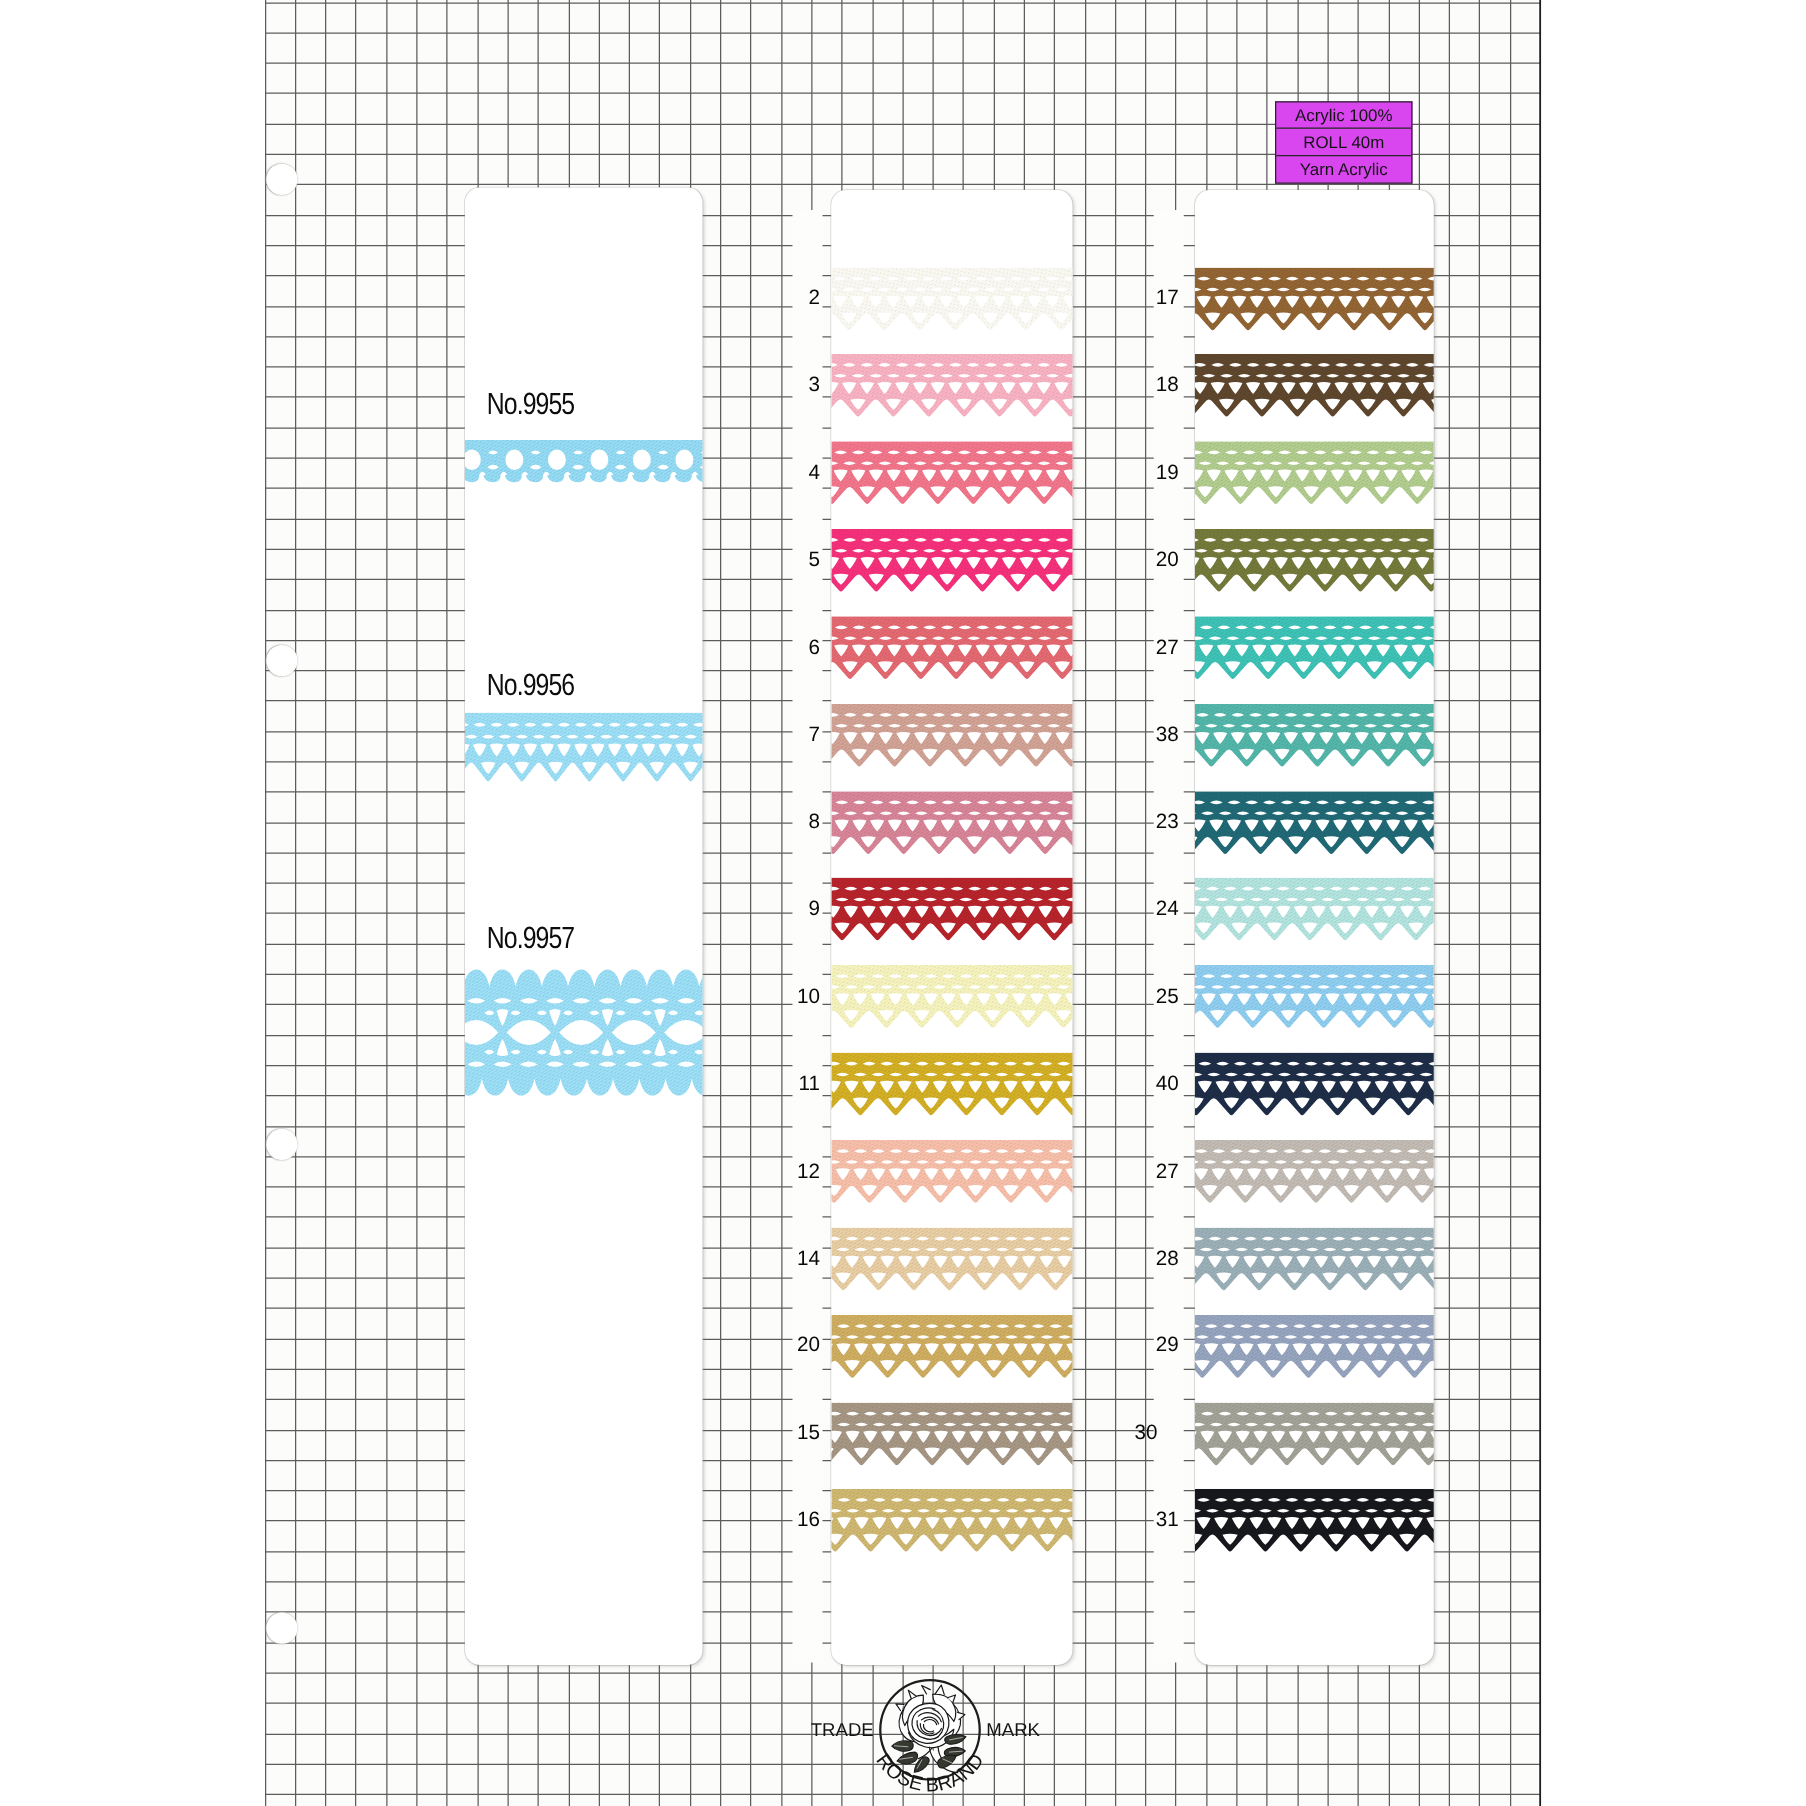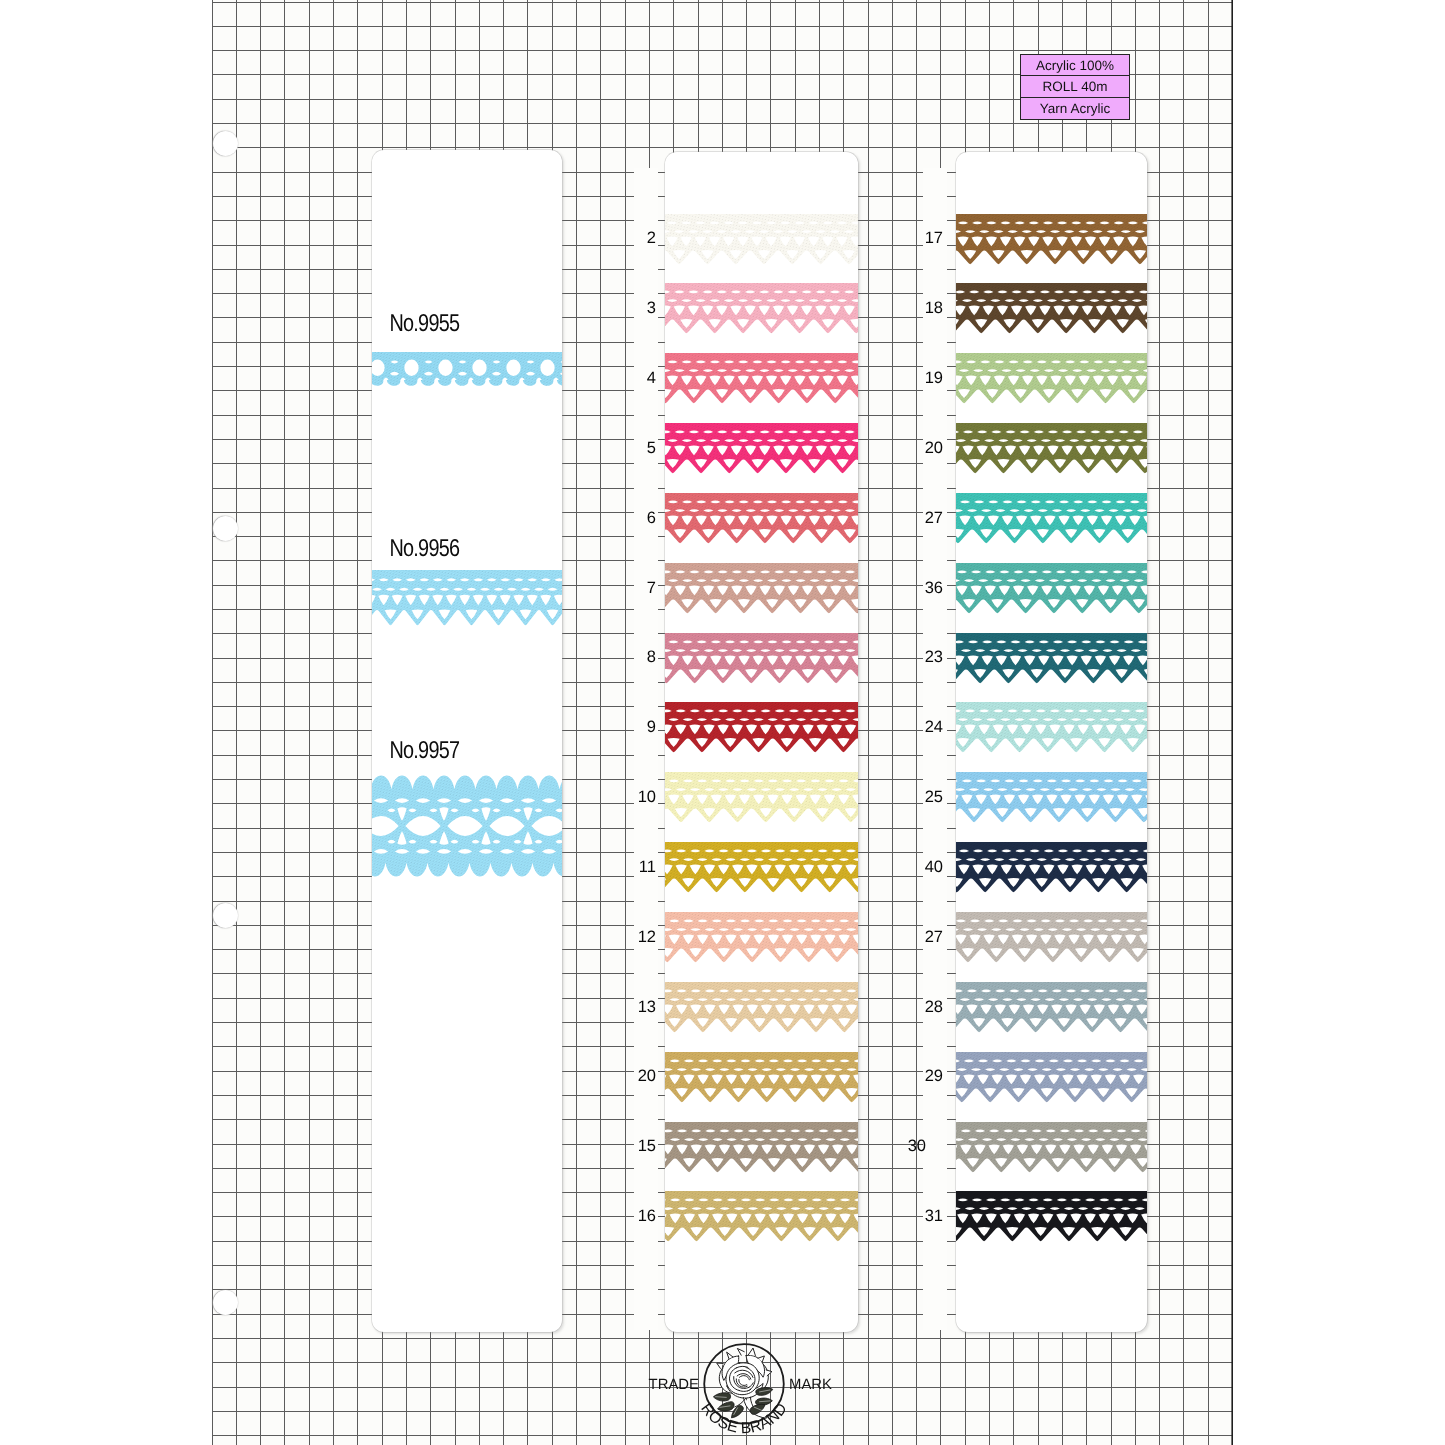--- a/index.html
+++ b/index.html
@@ -10,22 +10,22 @@
   #root{position:relative;width:1445px;height:1445px;background:#ffffff;overflow:hidden;}
   .grid{position:absolute;left:212px;top:0;width:1021px;height:1445px;
         background:#fcfcfa;overflow:hidden;}
   .card{position:absolute;background:#ffffff;border-radius:12px;
         box-shadow:0 0 0 0.7px rgba(150,150,150,.35),1.5px 1.5px 2.5px rgba(120,120,120,.22);}
   .samp{position:absolute;overflow:hidden;line-height:0;}
   .rowno{position:absolute;font-size:16.5px;color:#090909;font-weight:500;text-align:right;
          line-height:1;white-space:nowrap;}
   .nolabel{position:absolute;font-size:24.5px;color:#0d0d0d;line-height:1;letter-spacing:-0.9px;transform:scaleX(0.81);transform-origin:left top;
            white-space:nowrap;background:#fff;padding:1px 3px;}
-  .specbox{position:absolute;border:1.4px solid #262626;background:#f0abfc;
-           box-sizing:border-box;}
+  .specbox{position:absolute;border:1.4px solid #262626;background:#d946ef;
+           box-sizing:border-box;margin-top:27px;}
   .specrow{border-bottom:1.3px solid #262626;text-align:center;color:#131313;
            font-size:13.5px;line-height:21px;height:21.3px;box-sizing:border-box;}
   .specrow.last{border-bottom:none;}
   .hole{position:absolute;background:#ffffff;border-radius:50%;
         box-shadow:-0.6px 0 1.4px rgba(150,150,150,.95),0 0 1px rgba(190,190,190,.8);}
   .tmwrap{position:absolute;}
 </style>
 </head>
 <body>
 
@@ -271,21 +271,21 @@
 <div class="samp" style="left:665.0px;top:981.8px;width:193.0px;height:51.0px"><svg width="221.3" height="51.0" viewBox="0 0 221.3 51.0">
         <defs>
           <pattern id="p332376" width="3.0" height="3.0" patternUnits="userSpaceOnUse" patternTransform="rotate(12)">
             <rect width="3.0" height="3.0" fill="#dcc39b"></rect>
             <path d="M-1 2 L2 -1 M0.5 3.5 L3.5 0.5" stroke="#fde0b2" stroke-width="1.05" opacity=".62" stroke-linecap="round"></path>
             <path d="M-1 1 L1 3 M2 -1 L4 1" stroke="#ac9879" stroke-width="0.75" opacity=".45" stroke-linecap="round"></path>
           </pattern>
         </defs>
         <path fill-rule="evenodd" fill="url(#p332376)" d="M0 0 H221.30 V35.19L280.77 37.84 Q278.40 35.19 276.03 37.84L265.71 49.37 Q264.25 51.00 262.79 49.37L252.47 37.84 Q250.10 35.19 247.73 37.84L237.41 49.37 Q235.95 51.00 234.49 49.37L224.17 37.84 Q221.80 35.19 219.43 37.84L209.11 49.37 Q207.65 51.00 206.19 49.37L195.87 37.84 Q193.50 35.19 191.13 37.84L180.81 49.37 Q179.35 51.00 177.89 49.37L167.57 37.84 Q165.20 35.19 162.83 37.84L152.51 49.37 Q151.05 51.00 149.59 49.37L139.27 37.84 Q136.90 35.19 134.53 37.84L124.21 49.37 Q122.75 51.00 121.29 49.37L110.97 37.84 Q108.60 35.19 106.23 37.84L95.91 49.37 Q94.45 51.00 92.99 49.37L82.67 37.84 Q80.30 35.19 77.93 37.84L67.61 49.37 Q66.15 51.00 64.69 49.37L54.37 37.84 Q52.00 35.19 49.63 37.84L39.31 49.37 Q37.85 51.00 36.39 49.37L26.07 37.84 Q23.70 35.19 21.33 37.84L11.01 49.37 Q9.55 51.00 8.09 49.37L-2.23 37.84 Q-4.60 35.19 -6.97 37.84L-17.29 49.37 Q-18.75 51.00 -20.21 49.37L0 35.19 ZM-30.92 8.92Q-25.83 6.07 -20.73 8.92Q-25.83 11.78 -30.92 8.92ZM-16.77 8.92Q-11.68 6.07 -6.58 8.92Q-11.68 11.78 -16.77 8.92ZM-2.62 8.92Q2.47 6.07 7.57 8.92Q2.47 11.78 -2.62 8.92ZM11.53 8.92Q16.62 6.07 21.72 8.92Q16.62 11.78 11.53 8.92ZM25.68 8.92Q30.77 6.07 35.87 8.92Q30.77 11.78 25.68 8.92ZM39.83 8.92Q44.92 6.07 50.02 8.92Q44.92 11.78 39.83 8.92ZM53.98 8.92Q59.07 6.07 64.17 8.92Q59.07 11.78 53.98 8.92ZM68.13 8.92Q73.22 6.07 78.32 8.92Q73.22 11.78 68.13 8.92ZM82.28 8.92Q87.38 6.07 92.47 8.92Q87.38 11.78 82.28 8.92ZM96.43 8.92Q101.53 6.07 106.62 8.92Q101.53 11.78 96.43 8.92ZM110.58 8.92Q115.68 6.07 120.77 8.92Q115.68 11.78 110.58 8.92ZM124.73 8.92Q129.83 6.07 134.92 8.92Q129.83 11.78 124.73 8.92ZM138.88 8.92Q143.98 6.07 149.07 8.92Q143.98 11.78 138.88 8.92ZM153.03 8.92Q158.13 6.07 163.22 8.92Q158.13 11.78 153.03 8.92ZM167.18 8.92Q172.28 6.07 177.37 8.92Q172.28 11.78 167.18 8.92ZM181.33 8.92Q186.43 6.07 191.52 8.92Q186.43 11.78 181.33 8.92ZM195.48 8.92Q200.58 6.07 205.67 8.92Q200.58 11.78 195.48 8.92ZM209.63 8.92Q214.73 6.07 219.82 8.92Q214.73 11.78 209.63 8.92ZM223.78 8.92Q228.88 6.07 233.97 8.92Q228.88 11.78 223.78 8.92ZM-23.84 17.59Q-18.75 14.84 -13.66 17.59Q-18.75 20.35 -23.84 17.59ZM-9.69 17.59Q-4.60 14.84 0.49 17.59Q-4.60 20.35 -9.69 17.59ZM4.46 17.59Q9.55 14.84 14.64 17.59Q9.55 20.35 4.46 17.59ZM18.61 17.59Q23.70 14.84 28.79 17.59Q23.70 20.35 18.61 17.59ZM32.76 17.59Q37.85 14.84 42.94 17.59Q37.85 20.35 32.76 17.59ZM46.91 17.59Q52.00 14.84 57.09 17.59Q52.00 20.35 46.91 17.59ZM61.06 17.59Q66.15 14.84 71.24 17.59Q66.15 20.35 61.06 17.59ZM75.21 17.59Q80.30 14.84 85.39 17.59Q80.30 20.35 75.21 17.59ZM89.36 17.59Q94.45 14.84 99.54 17.59Q94.45 20.35 89.36 17.59ZM103.51 17.59Q108.60 14.84 113.69 17.59Q108.60 20.35 103.51 17.59ZM117.66 17.59Q122.75 14.84 127.84 17.59Q122.75 20.35 117.66 17.59ZM131.81 17.59Q136.90 14.84 141.99 17.59Q136.90 20.35 131.81 17.59ZM145.96 17.59Q151.05 14.84 156.14 17.59Q151.05 20.35 145.96 17.59ZM160.11 17.59Q165.20 14.84 170.29 17.59Q165.20 20.35 160.11 17.59ZM174.26 17.59Q179.35 14.84 184.44 17.59Q179.35 20.35 174.26 17.59ZM188.41 17.59Q193.50 14.84 198.59 17.59Q193.50 20.35 188.41 17.59ZM202.56 17.59Q207.65 14.84 212.74 17.59Q207.65 20.35 202.56 17.59ZM216.71 17.59Q221.80 14.84 226.89 17.59Q221.80 20.35 216.71 17.59ZM-31.49 23.46Q-25.83 21.73 -20.17 23.46Q-22.88 29.36 -25.83 32.13Q-28.77 29.36 -31.49 23.46ZM-17.34 23.46Q-11.68 21.73 -6.02 23.46Q-8.73 29.36 -11.68 32.13Q-14.62 29.36 -17.34 23.46ZM-3.19 23.46Q2.47 21.73 8.13 23.46Q5.42 29.36 2.47 32.13Q-0.47 29.36 -3.19 23.46ZM10.96 23.46Q16.62 21.73 22.28 23.46Q19.57 29.36 16.62 32.13Q13.68 29.36 10.96 23.46ZM25.11 23.46Q30.77 21.73 36.43 23.46Q33.72 29.36 30.77 32.13Q27.83 29.36 25.11 23.46ZM39.26 23.46Q44.92 21.73 50.58 23.46Q47.87 29.36 44.92 32.13Q41.98 29.36 39.26 23.46ZM53.41 23.46Q59.07 21.73 64.73 23.46Q62.02 29.36 59.07 32.13Q56.13 29.36 53.41 23.46ZM67.56 23.46Q73.22 21.73 78.88 23.46Q76.17 29.36 73.22 32.13Q70.28 29.36 67.56 23.46ZM81.72 23.46Q87.38 21.73 93.03 23.46Q90.32 29.36 87.38 32.13Q84.43 29.36 81.72 23.46ZM95.87 23.46Q101.53 21.73 107.19 23.46Q104.47 29.36 101.53 32.13Q98.58 29.36 95.87 23.46ZM110.02 23.46Q115.68 21.73 121.34 23.46Q118.62 29.36 115.68 32.13Q112.73 29.36 110.02 23.46ZM124.17 23.46Q129.83 21.73 135.49 23.46Q132.77 29.36 129.83 32.13Q126.88 29.36 124.17 23.46ZM138.32 23.46Q143.98 21.73 149.64 23.46Q146.92 29.36 143.98 32.13Q141.03 29.36 138.32 23.46ZM152.47 23.46Q158.13 21.73 163.79 23.46Q161.07 29.36 158.13 32.13Q155.18 29.36 152.47 23.46ZM166.62 23.46Q172.28 21.73 177.94 23.46Q175.22 29.36 172.28 32.13Q169.33 29.36 166.62 23.46ZM180.77 23.46Q186.43 21.73 192.09 23.46Q189.37 29.36 186.43 32.13Q183.48 29.36 180.77 23.46ZM194.92 23.46Q200.58 21.73 206.24 23.46Q203.52 29.36 200.58 32.13Q197.63 29.36 194.92 23.46ZM209.07 23.46Q214.73 21.73 220.39 23.46Q217.67 29.36 214.73 32.13Q211.78 29.36 209.07 23.46ZM223.22 23.46Q228.88 21.73 234.54 23.46Q231.82 29.36 228.88 32.13Q225.93 29.36 223.22 23.46ZM-53.13 36.72Q-47.05 35.09 -40.97 36.72Q-43.89 42.27 -47.05 44.88Q-50.21 42.27 -53.13 36.72ZM-24.83 36.72Q-18.75 35.09 -12.67 36.72Q-15.59 42.27 -18.75 44.88Q-21.91 42.27 -24.83 36.72ZM3.47 36.72Q9.55 35.09 15.63 36.72Q12.71 42.27 9.55 44.88Q6.39 42.27 3.47 36.72ZM31.77 36.72Q37.85 35.09 43.93 36.72Q41.01 42.27 37.85 44.88Q34.69 42.27 31.77 36.72ZM60.07 36.72Q66.15 35.09 72.23 36.72Q69.31 42.27 66.15 44.88Q62.99 42.27 60.07 36.72ZM88.37 36.72Q94.45 35.09 100.53 36.72Q97.61 42.27 94.45 44.88Q91.29 42.27 88.37 36.72ZM116.67 36.72Q122.75 35.09 128.83 36.72Q125.91 42.27 122.75 44.88Q119.59 42.27 116.67 36.72ZM144.97 36.72Q151.05 35.09 157.13 36.72Q154.21 42.27 151.05 44.88Q147.89 42.27 144.97 36.72ZM173.27 36.72Q179.35 35.09 185.43 36.72Q182.51 42.27 179.35 44.88Q176.19 42.27 173.27 36.72ZM201.57 36.72Q207.65 35.09 213.73 36.72Q210.81 42.27 207.65 44.88Q204.49 42.27 201.57 36.72ZM229.87 36.72Q235.95 35.09 242.03 36.72Q239.11 42.27 235.95 44.88Q232.79 42.27 229.87 36.72Z"></path>
       </svg></div>
-<div class="rowno" style="left:634.0px;top:998.5px;width:22px">13</div>
+<div class="rowno" style="left:634.0px;top:998.5px;width:22px">14</div>
 <div class="samp" style="left:665.0px;top:1051.7px;width:193.0px;height:51.0px"><svg width="221.3" height="51.0" viewBox="0 0 221.3 51.0">
         <defs>
           <pattern id="p36740" width="3.0" height="3.0" patternUnits="userSpaceOnUse" patternTransform="rotate(12)">
             <rect width="3.0" height="3.0" fill="#c4a45b"></rect>
             <path d="M-1 2 L2 -1 M0.5 3.5 L3.5 0.5" stroke="#e1bd69" stroke-width="1.05" opacity=".62" stroke-linecap="round"></path>
             <path d="M-1 1 L1 3 M2 -1 L4 1" stroke="#998047" stroke-width="0.75" opacity=".45" stroke-linecap="round"></path>
           </pattern>
         </defs>
         <path fill-rule="evenodd" fill="url(#p36740)" d="M0 0 H221.30 V35.19L288.07 37.84 Q285.70 35.19 283.33 37.84L273.01 49.37 Q271.55 51.00 270.09 49.37L259.77 37.84 Q257.40 35.19 255.03 37.84L244.71 49.37 Q243.25 51.00 241.79 49.37L231.47 37.84 Q229.10 35.19 226.73 37.84L216.41 49.37 Q214.95 51.00 213.49 49.37L203.17 37.84 Q200.80 35.19 198.43 37.84L188.11 49.37 Q186.65 51.00 185.19 49.37L174.87 37.84 Q172.50 35.19 170.13 37.84L159.81 49.37 Q158.35 51.00 156.89 49.37L146.57 37.84 Q144.20 35.19 141.83 37.84L131.51 49.37 Q130.05 51.00 128.59 49.37L118.27 37.84 Q115.90 35.19 113.53 37.84L103.21 49.37 Q101.75 51.00 100.29 49.37L89.97 37.84 Q87.60 35.19 85.23 37.84L74.91 49.37 Q73.45 51.00 71.99 49.37L61.67 37.84 Q59.30 35.19 56.93 37.84L46.61 49.37 Q45.15 51.00 43.69 49.37L33.37 37.84 Q31.00 35.19 28.63 37.84L18.31 49.37 Q16.85 51.00 15.39 49.37L5.07 37.84 Q2.70 35.19 0.33 37.84L-9.99 49.37 Q-11.45 51.00 -12.91 49.37L-23.23 37.84 Q-25.60 35.19 -27.97 37.84L-38.29 49.37 Q-39.75 51.00 -41.21 49.37L0 35.19 ZM-23.62 8.92Q-18.53 6.07 -13.43 8.92Q-18.53 11.78 -23.62 8.92ZM-9.47 8.92Q-4.38 6.07 0.72 8.92Q-4.38 11.78 -9.47 8.92ZM4.68 8.92Q9.77 6.07 14.87 8.92Q9.77 11.78 4.68 8.92ZM18.83 8.92Q23.92 6.07 29.02 8.92Q23.92 11.78 18.83 8.92ZM32.98 8.92Q38.07 6.07 43.17 8.92Q38.07 11.78 32.98 8.92ZM47.13 8.92Q52.22 6.07 57.32 8.92Q52.22 11.78 47.13 8.92ZM61.28 8.92Q66.37 6.07 71.47 8.92Q66.37 11.78 61.28 8.92ZM75.43 8.92Q80.52 6.07 85.62 8.92Q80.52 11.78 75.43 8.92ZM89.58 8.92Q94.67 6.07 99.77 8.92Q94.67 11.78 89.58 8.92ZM103.73 8.92Q108.83 6.07 113.92 8.92Q108.83 11.78 103.73 8.92ZM117.88 8.92Q122.98 6.07 128.07 8.92Q122.98 11.78 117.88 8.92ZM132.03 8.92Q137.12 6.07 142.22 8.92Q137.12 11.78 132.03 8.92ZM146.18 8.92Q151.28 6.07 156.37 8.92Q151.28 11.78 146.18 8.92ZM160.33 8.92Q165.43 6.07 170.52 8.92Q165.43 11.78 160.33 8.92ZM174.48 8.92Q179.58 6.07 184.67 8.92Q179.58 11.78 174.48 8.92ZM188.63 8.92Q193.73 6.07 198.82 8.92Q193.73 11.78 188.63 8.92ZM202.78 8.92Q207.88 6.07 212.97 8.92Q207.88 11.78 202.78 8.92ZM216.93 8.92Q222.03 6.07 227.12 8.92Q222.03 11.78 216.93 8.92ZM-30.69 17.59Q-25.60 14.84 -20.51 17.59Q-25.60 20.35 -30.69 17.59ZM-16.54 17.59Q-11.45 14.84 -6.36 17.59Q-11.45 20.35 -16.54 17.59ZM-2.39 17.59Q2.70 14.84 7.79 17.59Q2.70 20.35 -2.39 17.59ZM11.76 17.59Q16.85 14.84 21.94 17.59Q16.85 20.35 11.76 17.59ZM25.91 17.59Q31.00 14.84 36.09 17.59Q31.00 20.35 25.91 17.59ZM40.06 17.59Q45.15 14.84 50.24 17.59Q45.15 20.35 40.06 17.59ZM54.21 17.59Q59.30 14.84 64.39 17.59Q59.30 20.35 54.21 17.59ZM68.36 17.59Q73.45 14.84 78.54 17.59Q73.45 20.35 68.36 17.59ZM82.51 17.59Q87.60 14.84 92.69 17.59Q87.60 20.35 82.51 17.59ZM96.66 17.59Q101.75 14.84 106.84 17.59Q101.75 20.35 96.66 17.59ZM110.81 17.59Q115.90 14.84 120.99 17.59Q115.90 20.35 110.81 17.59ZM124.96 17.59Q130.05 14.84 135.14 17.59Q130.05 20.35 124.96 17.59ZM139.11 17.59Q144.20 14.84 149.29 17.59Q144.20 20.35 139.11 17.59ZM153.26 17.59Q158.35 14.84 163.44 17.59Q158.35 20.35 153.26 17.59ZM167.41 17.59Q172.50 14.84 177.59 17.59Q172.50 20.35 167.41 17.59ZM181.56 17.59Q186.65 14.84 191.74 17.59Q186.65 20.35 181.56 17.59ZM195.71 17.59Q200.80 14.84 205.89 17.59Q200.80 20.35 195.71 17.59ZM209.86 17.59Q214.95 14.84 220.04 17.59Q214.95 20.35 209.86 17.59ZM224.01 17.59Q229.10 14.84 234.19 17.59Q229.10 20.35 224.01 17.59ZM-24.19 23.46Q-18.53 21.73 -12.87 23.46Q-15.58 29.36 -18.53 32.13Q-21.47 29.36 -24.19 23.46ZM-10.04 23.46Q-4.38 21.73 1.28 23.46Q-1.43 29.36 -4.38 32.13Q-7.32 29.36 -10.04 23.46ZM4.11 23.46Q9.77 21.73 15.43 23.46Q12.72 29.36 9.77 32.13Q6.83 29.36 4.11 23.46ZM18.26 23.46Q23.92 21.73 29.58 23.46Q26.87 29.36 23.92 32.13Q20.98 29.36 18.26 23.46ZM32.41 23.46Q38.07 21.73 43.73 23.46Q41.02 29.36 38.07 32.13Q35.13 29.36 32.41 23.46ZM46.56 23.46Q52.22 21.73 57.88 23.46Q55.17 29.36 52.22 32.13Q49.28 29.36 46.56 23.46ZM60.71 23.46Q66.37 21.73 72.03 23.46Q69.32 29.36 66.37 32.13Q63.43 29.36 60.71 23.46ZM74.86 23.46Q80.52 21.73 86.18 23.46Q83.47 29.36 80.52 32.13Q77.58 29.36 74.86 23.46ZM89.02 23.46Q94.67 21.73 100.33 23.46Q97.62 29.36 94.67 32.13Q91.73 29.36 89.02 23.46ZM103.17 23.46Q108.83 21.73 114.48 23.46Q111.77 29.36 108.83 32.13Q105.88 29.36 103.17 23.46ZM117.32 23.46Q122.98 21.73 128.64 23.46Q125.92 29.36 122.98 32.13Q120.03 29.36 117.32 23.46ZM131.47 23.46Q137.12 21.73 142.78 23.46Q140.07 29.36 137.12 32.13Q134.18 29.36 131.47 23.46ZM145.62 23.46Q151.28 21.73 156.94 23.46Q154.22 29.36 151.28 32.13Q148.33 29.36 145.62 23.46ZM159.77 23.46Q165.43 21.73 171.09 23.46Q168.37 29.36 165.43 32.13Q162.48 29.36 159.77 23.46ZM173.92 23.46Q179.58 21.73 185.24 23.46Q182.52 29.36 179.58 32.13Q176.63 29.36 173.92 23.46ZM188.07 23.46Q193.73 21.73 199.39 23.46Q196.67 29.36 193.73 32.13Q190.78 29.36 188.07 23.46ZM202.22 23.46Q207.88 21.73 213.54 23.46Q210.82 29.36 207.88 32.13Q204.93 29.36 202.22 23.46ZM216.37 23.46Q222.03 21.73 227.69 23.46Q224.97 29.36 222.03 32.13Q219.08 29.36 216.37 23.46ZM-45.83 36.72Q-39.75 35.09 -33.67 36.72Q-36.59 42.27 -39.75 44.88Q-42.91 42.27 -45.83 36.72ZM-17.53 36.72Q-11.45 35.09 -5.37 36.72Q-8.29 42.27 -11.45 44.88Q-14.61 42.27 -17.53 36.72ZM10.77 36.72Q16.85 35.09 22.93 36.72Q20.01 42.27 16.85 44.88Q13.69 42.27 10.77 36.72ZM39.07 36.72Q45.15 35.09 51.23 36.72Q48.31 42.27 45.15 44.88Q41.99 42.27 39.07 36.72ZM67.37 36.72Q73.45 35.09 79.53 36.72Q76.61 42.27 73.45 44.88Q70.29 42.27 67.37 36.72ZM95.67 36.72Q101.75 35.09 107.83 36.72Q104.91 42.27 101.75 44.88Q98.59 42.27 95.67 36.72ZM123.97 36.72Q130.05 35.09 136.13 36.72Q133.21 42.27 130.05 44.88Q126.89 42.27 123.97 36.72ZM152.27 36.72Q158.35 35.09 164.43 36.72Q161.51 42.27 158.35 44.88Q155.19 42.27 152.27 36.72ZM180.57 36.72Q186.65 35.09 192.73 36.72Q189.81 42.27 186.65 44.88Q183.49 42.27 180.57 36.72ZM208.87 36.72Q214.95 35.09 221.03 36.72Q218.11 42.27 214.95 44.88Q211.79 42.27 208.87 36.72ZM237.17 36.72Q243.25 35.09 249.33 36.72Q246.41 42.27 243.25 44.88Q240.09 42.27 237.17 36.72Z"></path>
       </svg></div>
@@ -370,21 +370,21 @@
 <div class="samp" style="left:956.0px;top:562.8px;width:191.0px;height:51.0px"><svg width="219.3" height="51.0" viewBox="0 0 219.3 51.0">
         <defs>
           <pattern id="p266383" width="3.0" height="3.0" patternUnits="userSpaceOnUse" patternTransform="rotate(12)">
             <rect width="3.0" height="3.0" fill="#4eaca0"></rect>
             <path d="M-1 2 L2 -1 M0.5 3.5 L3.5 0.5" stroke="#5ac6b8" stroke-width="1.05" opacity=".62" stroke-linecap="round"></path>
             <path d="M-1 1 L1 3 M2 -1 L4 1" stroke="#3d867d" stroke-width="0.75" opacity=".45" stroke-linecap="round"></path>
           </pattern>
         </defs>
         <path fill-rule="evenodd" fill="url(#p266383)" d="M0 0 H219.30 V35.19L284.27 37.84 Q281.90 35.19 279.53 37.84L269.21 49.37 Q267.75 51.00 266.29 49.37L255.97 37.84 Q253.60 35.19 251.23 37.84L240.91 49.37 Q239.45 51.00 237.99 49.37L227.67 37.84 Q225.30 35.19 222.93 37.84L212.61 49.37 Q211.15 51.00 209.69 49.37L199.37 37.84 Q197.00 35.19 194.63 37.84L184.31 49.37 Q182.85 51.00 181.39 49.37L171.07 37.84 Q168.70 35.19 166.33 37.84L156.01 49.37 Q154.55 51.00 153.09 49.37L142.77 37.84 Q140.40 35.19 138.03 37.84L127.71 49.37 Q126.25 51.00 124.79 49.37L114.47 37.84 Q112.10 35.19 109.73 37.84L99.41 49.37 Q97.95 51.00 96.49 49.37L86.17 37.84 Q83.80 35.19 81.43 37.84L71.11 49.37 Q69.65 51.00 68.19 49.37L57.87 37.84 Q55.50 35.19 53.13 37.84L42.81 49.37 Q41.35 51.00 39.89 49.37L29.57 37.84 Q27.20 35.19 24.83 37.84L14.51 49.37 Q13.05 51.00 11.59 49.37L1.27 37.84 Q-1.10 35.19 -3.47 37.84L-13.79 49.37 Q-15.25 51.00 -16.71 49.37L0 35.19 ZM-27.42 8.92Q-22.33 6.07 -17.23 8.92Q-22.33 11.78 -27.42 8.92ZM-13.27 8.92Q-8.18 6.07 -3.08 8.92Q-8.18 11.78 -13.27 8.92ZM0.88 8.92Q5.97 6.07 11.07 8.92Q5.97 11.78 0.88 8.92ZM15.03 8.92Q20.12 6.07 25.22 8.92Q20.12 11.78 15.03 8.92ZM29.18 8.92Q34.27 6.07 39.37 8.92Q34.27 11.78 29.18 8.92ZM43.33 8.92Q48.42 6.07 53.52 8.92Q48.42 11.78 43.33 8.92ZM57.48 8.92Q62.57 6.07 67.67 8.92Q62.57 11.78 57.48 8.92ZM71.63 8.92Q76.72 6.07 81.82 8.92Q76.72 11.78 71.63 8.92ZM85.78 8.92Q90.88 6.07 95.97 8.92Q90.88 11.78 85.78 8.92ZM99.93 8.92Q105.03 6.07 110.12 8.92Q105.03 11.78 99.93 8.92ZM114.08 8.92Q119.18 6.07 124.27 8.92Q119.18 11.78 114.08 8.92ZM128.23 8.92Q133.33 6.07 138.42 8.92Q133.33 11.78 128.23 8.92ZM142.38 8.92Q147.48 6.07 152.57 8.92Q147.48 11.78 142.38 8.92ZM156.53 8.92Q161.63 6.07 166.72 8.92Q161.63 11.78 156.53 8.92ZM170.68 8.92Q175.78 6.07 180.87 8.92Q175.78 11.78 170.68 8.92ZM184.83 8.92Q189.93 6.07 195.02 8.92Q189.93 11.78 184.83 8.92ZM198.98 8.92Q204.08 6.07 209.17 8.92Q204.08 11.78 198.98 8.92ZM213.13 8.92Q218.23 6.07 223.32 8.92Q218.23 11.78 213.13 8.92ZM227.28 8.92Q232.38 6.07 237.47 8.92Q232.38 11.78 227.28 8.92ZM-20.34 17.59Q-15.25 14.84 -10.16 17.59Q-15.25 20.35 -20.34 17.59ZM-6.19 17.59Q-1.10 14.84 3.99 17.59Q-1.10 20.35 -6.19 17.59ZM7.96 17.59Q13.05 14.84 18.14 17.59Q13.05 20.35 7.96 17.59ZM22.11 17.59Q27.20 14.84 32.29 17.59Q27.20 20.35 22.11 17.59ZM36.26 17.59Q41.35 14.84 46.44 17.59Q41.35 20.35 36.26 17.59ZM50.41 17.59Q55.50 14.84 60.59 17.59Q55.50 20.35 50.41 17.59ZM64.56 17.59Q69.65 14.84 74.74 17.59Q69.65 20.35 64.56 17.59ZM78.71 17.59Q83.80 14.84 88.89 17.59Q83.80 20.35 78.71 17.59ZM92.86 17.59Q97.95 14.84 103.04 17.59Q97.95 20.35 92.86 17.59ZM107.01 17.59Q112.10 14.84 117.19 17.59Q112.10 20.35 107.01 17.59ZM121.16 17.59Q126.25 14.84 131.34 17.59Q126.25 20.35 121.16 17.59ZM135.31 17.59Q140.40 14.84 145.49 17.59Q140.40 20.35 135.31 17.59ZM149.46 17.59Q154.55 14.84 159.64 17.59Q154.55 20.35 149.46 17.59ZM163.61 17.59Q168.70 14.84 173.79 17.59Q168.70 20.35 163.61 17.59ZM177.76 17.59Q182.85 14.84 187.94 17.59Q182.85 20.35 177.76 17.59ZM191.91 17.59Q197.00 14.84 202.09 17.59Q197.00 20.35 191.91 17.59ZM206.06 17.59Q211.15 14.84 216.24 17.59Q211.15 20.35 206.06 17.59ZM220.21 17.59Q225.30 14.84 230.39 17.59Q225.30 20.35 220.21 17.59ZM-27.99 23.46Q-22.33 21.73 -16.67 23.46Q-19.38 29.36 -22.33 32.13Q-25.27 29.36 -27.99 23.46ZM-13.84 23.46Q-8.18 21.73 -2.52 23.46Q-5.23 29.36 -8.18 32.13Q-11.12 29.36 -13.84 23.46ZM0.31 23.46Q5.97 21.73 11.63 23.46Q8.92 29.36 5.97 32.13Q3.03 29.36 0.31 23.46ZM14.46 23.46Q20.12 21.73 25.79 23.46Q23.07 29.36 20.12 32.13Q17.18 29.36 14.46 23.46ZM28.61 23.46Q34.27 21.73 39.94 23.46Q37.22 29.36 34.27 32.13Q31.33 29.36 28.61 23.46ZM42.77 23.46Q48.42 21.73 54.08 23.46Q51.37 29.36 48.42 32.13Q45.48 29.36 42.77 23.46ZM56.91 23.46Q62.57 21.73 68.23 23.46Q65.52 29.36 62.57 32.13Q59.63 29.36 56.91 23.46ZM71.06 23.46Q76.72 21.73 82.38 23.46Q79.67 29.36 76.72 32.13Q73.78 29.36 71.06 23.46ZM85.22 23.46Q90.88 21.73 96.53 23.46Q93.82 29.36 90.88 32.13Q87.93 29.36 85.22 23.46ZM99.37 23.46Q105.03 21.73 110.69 23.46Q107.97 29.36 105.03 32.13Q102.08 29.36 99.37 23.46ZM113.52 23.46Q119.18 21.73 124.84 23.46Q122.12 29.36 119.18 32.13Q116.23 29.36 113.52 23.46ZM127.67 23.46Q133.33 21.73 138.99 23.46Q136.27 29.36 133.33 32.13Q130.38 29.36 127.67 23.46ZM141.82 23.46Q147.48 21.73 153.14 23.46Q150.42 29.36 147.48 32.13Q144.53 29.36 141.82 23.46ZM155.97 23.46Q161.63 21.73 167.29 23.46Q164.57 29.36 161.63 32.13Q158.68 29.36 155.97 23.46ZM170.12 23.46Q175.78 21.73 181.44 23.46Q178.72 29.36 175.78 32.13Q172.83 29.36 170.12 23.46ZM184.27 23.46Q189.93 21.73 195.59 23.46Q192.87 29.36 189.93 32.13Q186.98 29.36 184.27 23.46ZM198.42 23.46Q204.08 21.73 209.74 23.46Q207.02 29.36 204.08 32.13Q201.13 29.36 198.42 23.46ZM212.57 23.46Q218.23 21.73 223.89 23.46Q221.17 29.36 218.23 32.13Q215.28 29.36 212.57 23.46ZM226.72 23.46Q232.38 21.73 238.04 23.46Q235.32 29.36 232.38 32.13Q229.43 29.36 226.72 23.46ZM-49.63 36.72Q-43.55 35.09 -37.47 36.72Q-40.39 42.27 -43.55 44.88Q-46.71 42.27 -49.63 36.72ZM-21.33 36.72Q-15.25 35.09 -9.17 36.72Q-12.09 42.27 -15.25 44.88Q-18.41 42.27 -21.33 36.72ZM6.97 36.72Q13.05 35.09 19.13 36.72Q16.21 42.27 13.05 44.88Q9.89 42.27 6.97 36.72ZM35.27 36.72Q41.35 35.09 47.43 36.72Q44.51 42.27 41.35 44.88Q38.19 42.27 35.27 36.72ZM63.57 36.72Q69.65 35.09 75.73 36.72Q72.81 42.27 69.65 44.88Q66.49 42.27 63.57 36.72ZM91.87 36.72Q97.95 35.09 104.03 36.72Q101.11 42.27 97.95 44.88Q94.79 42.27 91.87 36.72ZM120.17 36.72Q126.25 35.09 132.33 36.72Q129.41 42.27 126.25 44.88Q123.09 42.27 120.17 36.72ZM148.47 36.72Q154.55 35.09 160.63 36.72Q157.71 42.27 154.55 44.88Q151.39 42.27 148.47 36.72ZM176.77 36.72Q182.85 35.09 188.93 36.72Q186.01 42.27 182.85 44.88Q179.69 42.27 176.77 36.72ZM205.07 36.72Q211.15 35.09 217.23 36.72Q214.31 42.27 211.15 44.88Q207.99 42.27 205.07 36.72ZM233.37 36.72Q239.45 35.09 245.53 36.72Q242.61 42.27 239.45 44.88Q236.29 42.27 233.37 36.72Z"></path>
       </svg></div>
-<div class="rowno" style="left:921.0px;top:579.5px;width:22px">36</div>
+<div class="rowno" style="left:921.0px;top:579.5px;width:22px">38</div>
 <div class="samp" style="left:956.0px;top:632.6px;width:191.0px;height:51.0px"><svg width="219.3" height="51.0" viewBox="0 0 219.3 51.0">
         <defs>
           <pattern id="p599647" width="3.0" height="3.0" patternUnits="userSpaceOnUse" patternTransform="rotate(12)">
             <rect width="3.0" height="3.0" fill="#1e636f"></rect>
             <path d="M-1 2 L2 -1 M0.5 3.5 L3.5 0.5" stroke="#227280" stroke-width="1.05" opacity=".62" stroke-linecap="round"></path>
             <path d="M-1 1 L1 3 M2 -1 L4 1" stroke="#174d57" stroke-width="0.75" opacity=".45" stroke-linecap="round"></path>
           </pattern>
         </defs>
         <path fill-rule="evenodd" fill="url(#p599647)" d="M0 0 H219.30 V35.19L295.37 37.84 Q293.00 35.19 290.63 37.84L280.31 49.37 Q278.85 51.00 277.39 49.37L267.07 37.84 Q264.70 35.19 262.33 37.84L252.01 49.37 Q250.55 51.00 249.09 49.37L238.77 37.84 Q236.40 35.19 234.03 37.84L223.71 49.37 Q222.25 51.00 220.79 49.37L210.47 37.84 Q208.10 35.19 205.73 37.84L195.41 49.37 Q193.95 51.00 192.49 49.37L182.17 37.84 Q179.80 35.19 177.43 37.84L167.11 49.37 Q165.65 51.00 164.19 49.37L153.87 37.84 Q151.50 35.19 149.13 37.84L138.81 49.37 Q137.35 51.00 135.89 49.37L125.57 37.84 Q123.20 35.19 120.83 37.84L110.51 49.37 Q109.05 51.00 107.59 49.37L97.27 37.84 Q94.90 35.19 92.53 37.84L82.21 49.37 Q80.75 51.00 79.29 49.37L68.97 37.84 Q66.60 35.19 64.23 37.84L53.91 49.37 Q52.45 51.00 50.99 49.37L40.67 37.84 Q38.30 35.19 35.93 37.84L25.61 49.37 Q24.15 51.00 22.69 49.37L12.37 37.84 Q10.00 35.19 7.63 37.84L-2.69 49.37 Q-4.15 51.00 -5.61 49.37L-15.93 37.84 Q-18.30 35.19 -20.67 37.84L-30.99 49.37 Q-32.45 51.00 -33.91 49.37L0 35.19 ZM-30.47 8.92Q-25.38 6.07 -20.28 8.92Q-25.38 11.78 -30.47 8.92ZM-16.32 8.92Q-11.23 6.07 -6.13 8.92Q-11.23 11.78 -16.32 8.92ZM-2.17 8.92Q2.92 6.07 8.02 8.92Q2.92 11.78 -2.17 8.92ZM11.98 8.92Q17.07 6.07 22.17 8.92Q17.07 11.78 11.98 8.92ZM26.13 8.92Q31.22 6.07 36.32 8.92Q31.22 11.78 26.13 8.92ZM40.28 8.92Q45.37 6.07 50.47 8.92Q45.37 11.78 40.28 8.92ZM54.43 8.92Q59.52 6.07 64.62 8.92Q59.52 11.78 54.43 8.92ZM68.58 8.92Q73.67 6.07 78.77 8.92Q73.67 11.78 68.58 8.92ZM82.73 8.92Q87.83 6.07 92.92 8.92Q87.83 11.78 82.73 8.92ZM96.88 8.92Q101.98 6.07 107.07 8.92Q101.98 11.78 96.88 8.92ZM111.03 8.92Q116.13 6.07 121.22 8.92Q116.13 11.78 111.03 8.92ZM125.18 8.92Q130.28 6.07 135.37 8.92Q130.28 11.78 125.18 8.92ZM139.33 8.92Q144.43 6.07 149.52 8.92Q144.43 11.78 139.33 8.92ZM153.48 8.92Q158.58 6.07 163.67 8.92Q158.58 11.78 153.48 8.92ZM167.63 8.92Q172.73 6.07 177.82 8.92Q172.73 11.78 167.63 8.92ZM181.78 8.92Q186.88 6.07 191.97 8.92Q186.88 11.78 181.78 8.92ZM195.93 8.92Q201.03 6.07 206.12 8.92Q201.03 11.78 195.93 8.92ZM210.08 8.92Q215.18 6.07 220.27 8.92Q215.18 11.78 210.08 8.92ZM224.23 8.92Q229.33 6.07 234.42 8.92Q229.33 11.78 224.23 8.92ZM-23.39 17.59Q-18.30 14.84 -13.21 17.59Q-18.30 20.35 -23.39 17.59ZM-9.24 17.59Q-4.15 14.84 0.94 17.59Q-4.15 20.35 -9.24 17.59ZM4.91 17.59Q10.00 14.84 15.09 17.59Q10.00 20.35 4.91 17.59ZM19.06 17.59Q24.15 14.84 29.24 17.59Q24.15 20.35 19.06 17.59ZM33.21 17.59Q38.30 14.84 43.39 17.59Q38.30 20.35 33.21 17.59ZM47.36 17.59Q52.45 14.84 57.54 17.59Q52.45 20.35 47.36 17.59ZM61.51 17.59Q66.60 14.84 71.69 17.59Q66.60 20.35 61.51 17.59ZM75.66 17.59Q80.75 14.84 85.84 17.59Q80.75 20.35 75.66 17.59ZM89.81 17.59Q94.90 14.84 99.99 17.59Q94.90 20.35 89.81 17.59ZM103.96 17.59Q109.05 14.84 114.14 17.59Q109.05 20.35 103.96 17.59ZM118.11 17.59Q123.20 14.84 128.29 17.59Q123.20 20.35 118.11 17.59ZM132.26 17.59Q137.35 14.84 142.44 17.59Q137.35 20.35 132.26 17.59ZM146.41 17.59Q151.50 14.84 156.59 17.59Q151.50 20.35 146.41 17.59ZM160.56 17.59Q165.65 14.84 170.74 17.59Q165.65 20.35 160.56 17.59ZM174.71 17.59Q179.80 14.84 184.89 17.59Q179.80 20.35 174.71 17.59ZM188.86 17.59Q193.95 14.84 199.04 17.59Q193.95 20.35 188.86 17.59ZM203.01 17.59Q208.10 14.84 213.19 17.59Q208.10 20.35 203.01 17.59ZM217.16 17.59Q222.25 14.84 227.34 17.59Q222.25 20.35 217.16 17.59ZM-31.04 23.46Q-25.38 21.73 -19.72 23.46Q-22.43 29.36 -25.38 32.13Q-28.32 29.36 -31.04 23.46ZM-16.89 23.46Q-11.23 21.73 -5.57 23.46Q-8.28 29.36 -11.23 32.13Q-14.17 29.36 -16.89 23.46ZM-2.74 23.46Q2.92 21.73 8.58 23.46Q5.87 29.36 2.92 32.13Q-0.02 29.36 -2.74 23.46ZM11.41 23.46Q17.07 21.73 22.73 23.46Q20.02 29.36 17.07 32.13Q14.13 29.36 11.41 23.46ZM25.56 23.46Q31.22 21.73 36.88 23.46Q34.17 29.36 31.22 32.13Q28.28 29.36 25.56 23.46ZM39.71 23.46Q45.37 21.73 51.03 23.46Q48.32 29.36 45.37 32.13Q42.43 29.36 39.71 23.46ZM53.86 23.46Q59.52 21.73 65.18 23.46Q62.47 29.36 59.52 32.13Q56.58 29.36 53.86 23.46ZM68.02 23.46Q73.67 21.73 79.33 23.46Q76.62 29.36 73.67 32.13Q70.73 29.36 68.02 23.46ZM82.17 23.46Q87.83 21.73 93.48 23.46Q90.77 29.36 87.83 32.13Q84.88 29.36 82.17 23.46ZM96.32 23.46Q101.98 21.73 107.64 23.46Q104.92 29.36 101.98 32.13Q99.03 29.36 96.32 23.46ZM110.47 23.46Q116.13 21.73 121.79 23.46Q119.07 29.36 116.13 32.13Q113.18 29.36 110.47 23.46ZM124.62 23.46Q130.28 21.73 135.94 23.46Q133.22 29.36 130.28 32.13Q127.33 29.36 124.62 23.46ZM138.77 23.46Q144.43 21.73 150.09 23.46Q147.37 29.36 144.43 32.13Q141.48 29.36 138.77 23.46ZM152.92 23.46Q158.58 21.73 164.24 23.46Q161.52 29.36 158.58 32.13Q155.63 29.36 152.92 23.46ZM167.07 23.46Q172.73 21.73 178.39 23.46Q175.67 29.36 172.73 32.13Q169.78 29.36 167.07 23.46ZM181.22 23.46Q186.88 21.73 192.54 23.46Q189.82 29.36 186.88 32.13Q183.93 29.36 181.22 23.46ZM195.37 23.46Q201.03 21.73 206.69 23.46Q203.97 29.36 201.03 32.13Q198.08 29.36 195.37 23.46ZM209.52 23.46Q215.18 21.73 220.84 23.46Q218.12 29.36 215.18 32.13Q212.23 29.36 209.52 23.46ZM223.67 23.46Q229.33 21.73 234.99 23.46Q232.27 29.36 229.33 32.13Q226.38 29.36 223.67 23.46ZM-38.53 36.72Q-32.45 35.09 -26.37 36.72Q-29.29 42.27 -32.45 44.88Q-35.61 42.27 -38.53 36.72ZM-10.23 36.72Q-4.15 35.09 1.93 36.72Q-0.99 42.27 -4.15 44.88Q-7.31 42.27 -10.23 36.72ZM18.07 36.72Q24.15 35.09 30.23 36.72Q27.31 42.27 24.15 44.88Q20.99 42.27 18.07 36.72ZM46.37 36.72Q52.45 35.09 58.53 36.72Q55.61 42.27 52.45 44.88Q49.29 42.27 46.37 36.72ZM74.67 36.72Q80.75 35.09 86.83 36.72Q83.91 42.27 80.75 44.88Q77.59 42.27 74.67 36.72ZM102.97 36.72Q109.05 35.09 115.13 36.72Q112.21 42.27 109.05 44.88Q105.89 42.27 102.97 36.72ZM131.27 36.72Q137.35 35.09 143.43 36.72Q140.51 42.27 137.35 44.88Q134.19 42.27 131.27 36.72ZM159.57 36.72Q165.65 35.09 171.73 36.72Q168.81 42.27 165.65 44.88Q162.49 42.27 159.57 36.72ZM187.87 36.72Q193.95 35.09 200.03 36.72Q197.11 42.27 193.95 44.88Q190.79 42.27 187.87 36.72ZM216.17 36.72Q222.25 35.09 228.33 36.72Q225.41 42.27 222.25 44.88Q219.09 42.27 216.17 36.72Z"></path>
       </svg></div>

